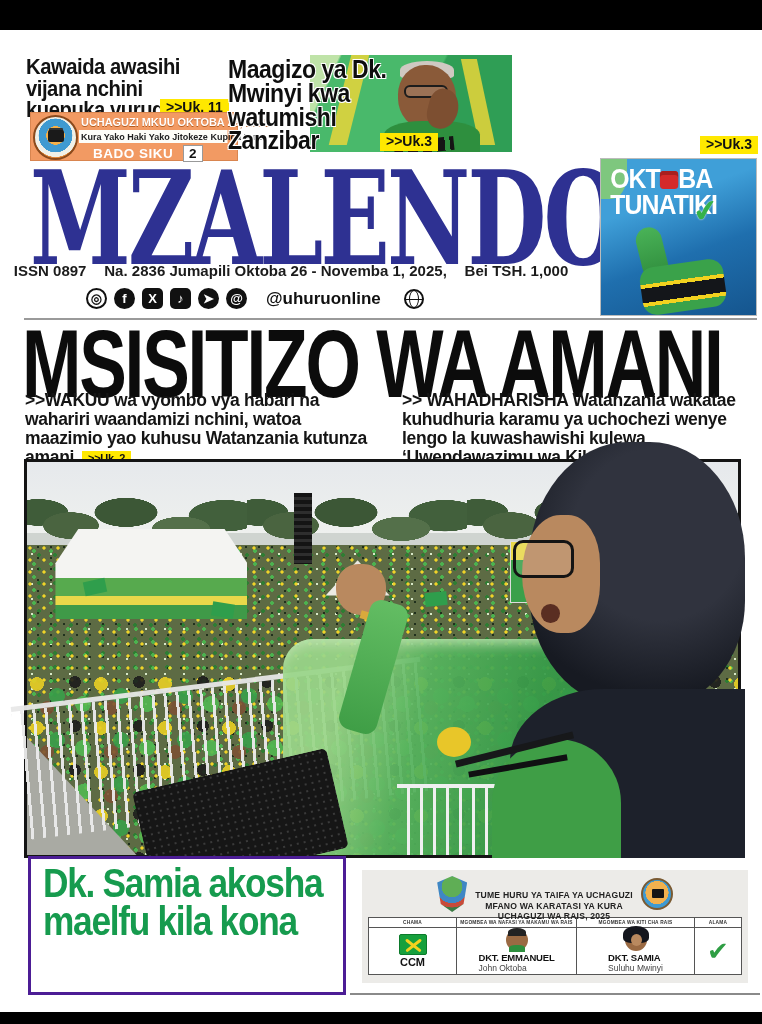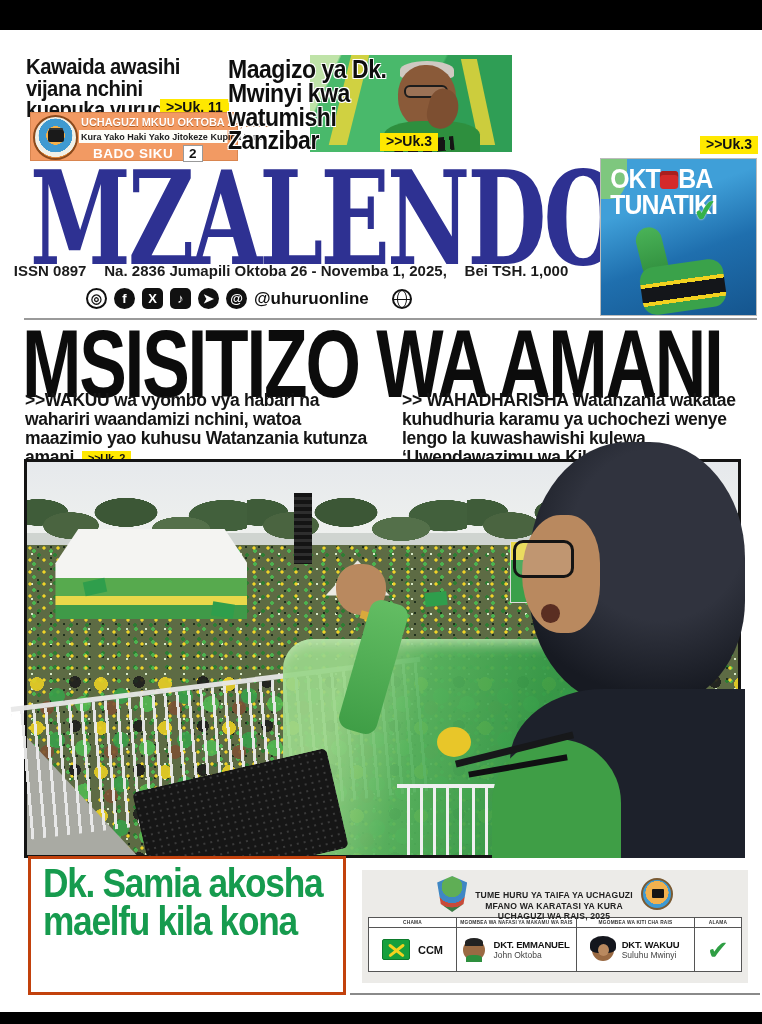--- a/index.html
+++ b/index.html
@@ -58,21 +58,21 @@
     letter-spacing:-4px; transform:scaleX(0.70); transform-origin:left top; white-space:nowrap; }
   .issn-row { left:0; top:262px; width:600px; text-align:center; font-weight:bold; font-size:15.5px;
     color:#1b1b1b; transform:scaleX(0.97); transform-origin:left top; white-space:nowrap; }
   .issn-row span { margin:0 7px; }
 
   .social-row { left:86px; top:288px; width:600px; display:flex; align-items:center; gap:7px; }
   .sic { display:inline-flex; width:21px; height:21px; border-radius:50%; background:#111; color:#fff;
     align-items:center; justify-content:center; font-weight:bold; font-size:13px; }
   .sic.sq { border-radius:5px; }
   .sic.outline { background:#fff; border:2px solid #111; color:#111; }
-  .handle { font-weight:bold; font-size:17px; color:#111; margin-left:0; }
+  .handle { font-weight:bold; font-size:17px; color:#111; margin-left:12px; }
   .globe { width:20px; height:20px; border-radius:50%; border:2px solid #111; position:relative; margin-left:16px; }
   .globe::before { content:""; position:absolute; left:50%; top:-1px; bottom:-1px; width:8px; margin-left:-5px;
     border:1.5px solid #111; border-radius:50%; }
   .globe::after { content:""; position:absolute; left:-1px; right:-1px; top:50%; height:0; border-top:1.5px solid #111; }
   .site { font-size:17px; color:#111; }
   .site b { font-weight:bold; font-style:normal; }
   .site i { font-style:italic; }
   .rule { left:24px; top:318px; width:733px; height:2px; background:#9a9a9a; }
 
   
@@ -160,21 +160,21 @@
   .ph-hand { left:43.5%; top:26%; width:7%; height:13%; background:#b9895f; border-radius:45% 45% 50% 50%; }
   .ph-arm { left:46%; top:35%; width:5.5%; height:34%; background:linear-gradient(#63bd63,#3f9e46);
     transform:rotate(16deg); border-radius:12px; }
   .ph-bracelet { left:46.8%; top:39%; width:5%; height:2%; background:#d9a93c; transform:rotate(16deg); }
   .ph-mic-rod { right:23%; bottom:26%; width:17%; height:7px; background:#17181a; transform:rotate(-14deg); }
   .ph-mic-foam { right:37.5%; bottom:25%; width:34px; height:30px; background:#e8c629; border-radius:50%; }
   .ph-mic2 { right:24%; bottom:22%; width:14%; height:6px; background:#101012; transform:rotate(-10deg); }
   .ph-flag { width:22px; height:14px; background:#2f9e4c; }
 
   
-  .story-box { left:28px; top:856px; width:318px; height:139px; background:#fff; border:3px solid #c2410c;
+  .story-box { left:28px; top:856px; width:318px; height:139px; background:#fff; border:3px solid #4c1d95;
     padding:6px 10px 0 12px; z-index:5; }
   .story-headline { color:#169b4e; font-weight:bold; font-size:41px; line-height:0.92; letter-spacing:-1.5px;
     transform:scaleX(0.86); transform-origin:left top; width:116%; }
   .story-deck { margin-top:6px; font-size:17px; line-height:1.08; color:#3c3c3c; letter-spacing:-0.2px; }
   .story-deck .lead-word { color:#169b4e; font-weight:bold; }
   .story-deck .tag { font-size:11px; margin-left:4px; }
 
   
   .ballot-wrap { left:350px; top:858px; width:410px; height:137px; background:#fff; border-bottom:2px solid #8a8a8a; z-index:5; }
   .ballot-card { position:absolute; left:12px; top:12px; width:386px; height:113px; background:#ecebe8; padding:4px 6px; }
@@ -183,21 +183,21 @@
     background:radial-gradient(circle at 50% 30%, #5fae55 0 35%, #3f87c4 36% 55%, #c74b3a 56% 70%, #3c7a44 71%);
     clip-path:polygon(50% 0, 100% 18%, 88% 78%, 50% 100%, 12% 78%, 0 18%); }
   .ballot-title { text-align:center; font-weight:bold; font-size:8.6px; line-height:1.25; color:#222; letter-spacing:0.2px;margin-top:24px; }
   .inec { width:32px; height:32px; border-radius:50%; border:2px solid #7a5a32; position:relative;
     background:radial-gradient(circle at 50% 45%, #f2b14e 0 55%, #3f9ad1 56% 75%, #f6f2e6 76%); }
   .inec::after { content:""; position:absolute; left:9px; top:9px; width:12px; height:9px; background:#141414; border-radius:1px; }
   table.ballot { width:100%; border-collapse:collapse; margin-top:3px; background:#fff; }
   table.ballot th { border:1px solid #555; font-size:4.8px; font-weight:bold; color:#333; padding:2px 1px;
     letter-spacing:0.2px; }
   table.ballot td { border:1px solid #555; height:44px; padding:1px 2px; }
-  .cell-flex { display:flex; align-items:center; justify-content:center; gap:8px; }
+  .cell-flex { display:flex; align-items:center; justify-content:center; gap:1px;flex-direction:column; }
   .ccm-flag { width:28px; height:21px; background:#16a03c; border:1px solid #0c7a2b; position:relative; border-radius:2px; }
   .ccm-flag::before, .ccm-flag::after { content:""; position:absolute; left:4px; top:9px; width:19px; height:2.5px;
     background:#f2d21f; border-radius:2px; }
   .ccm-flag::before { transform:rotate(38deg); }
   .ccm-flag::after { transform:rotate(-38deg); }
   .party-name { font-weight:bold; font-size:11px; color:#111; }
   .cand-photo { width:22px; height:22px; border-radius:50%; background:#9a6a43; position:relative; flex:none; }
   .cand-photo.male::before { content:""; position:absolute; left:2px; top:-1px; width:18px; height:8px;
     background:#222; border-radius:50% 50% 0 0; }
   .cand-photo.female::before { content:""; position:absolute; left:-2px; top:-3px; width:26px; height:17px;
@@ -348,21 +348,21 @@
               <span class="cand-name">
                 <b>DKT. EMMANUEL</b>
                 <span>John Oktoba</span>
               </span>
             </div>
           </td>
           <td>
             <div class="cell-flex">
               <span class="cand-photo female"></span>
               <span class="cand-name">
-                <b>DKT. WAKUU</b>
+                <b>DKT. SAMIA</b>
                 <span>Suluhu Mwinyi</span>
               </span>
             </div>
           </td>
           <td class="check-cell">✔</td>
         </tr>
       </tbody>
         </table>
     </div>
   </div>

